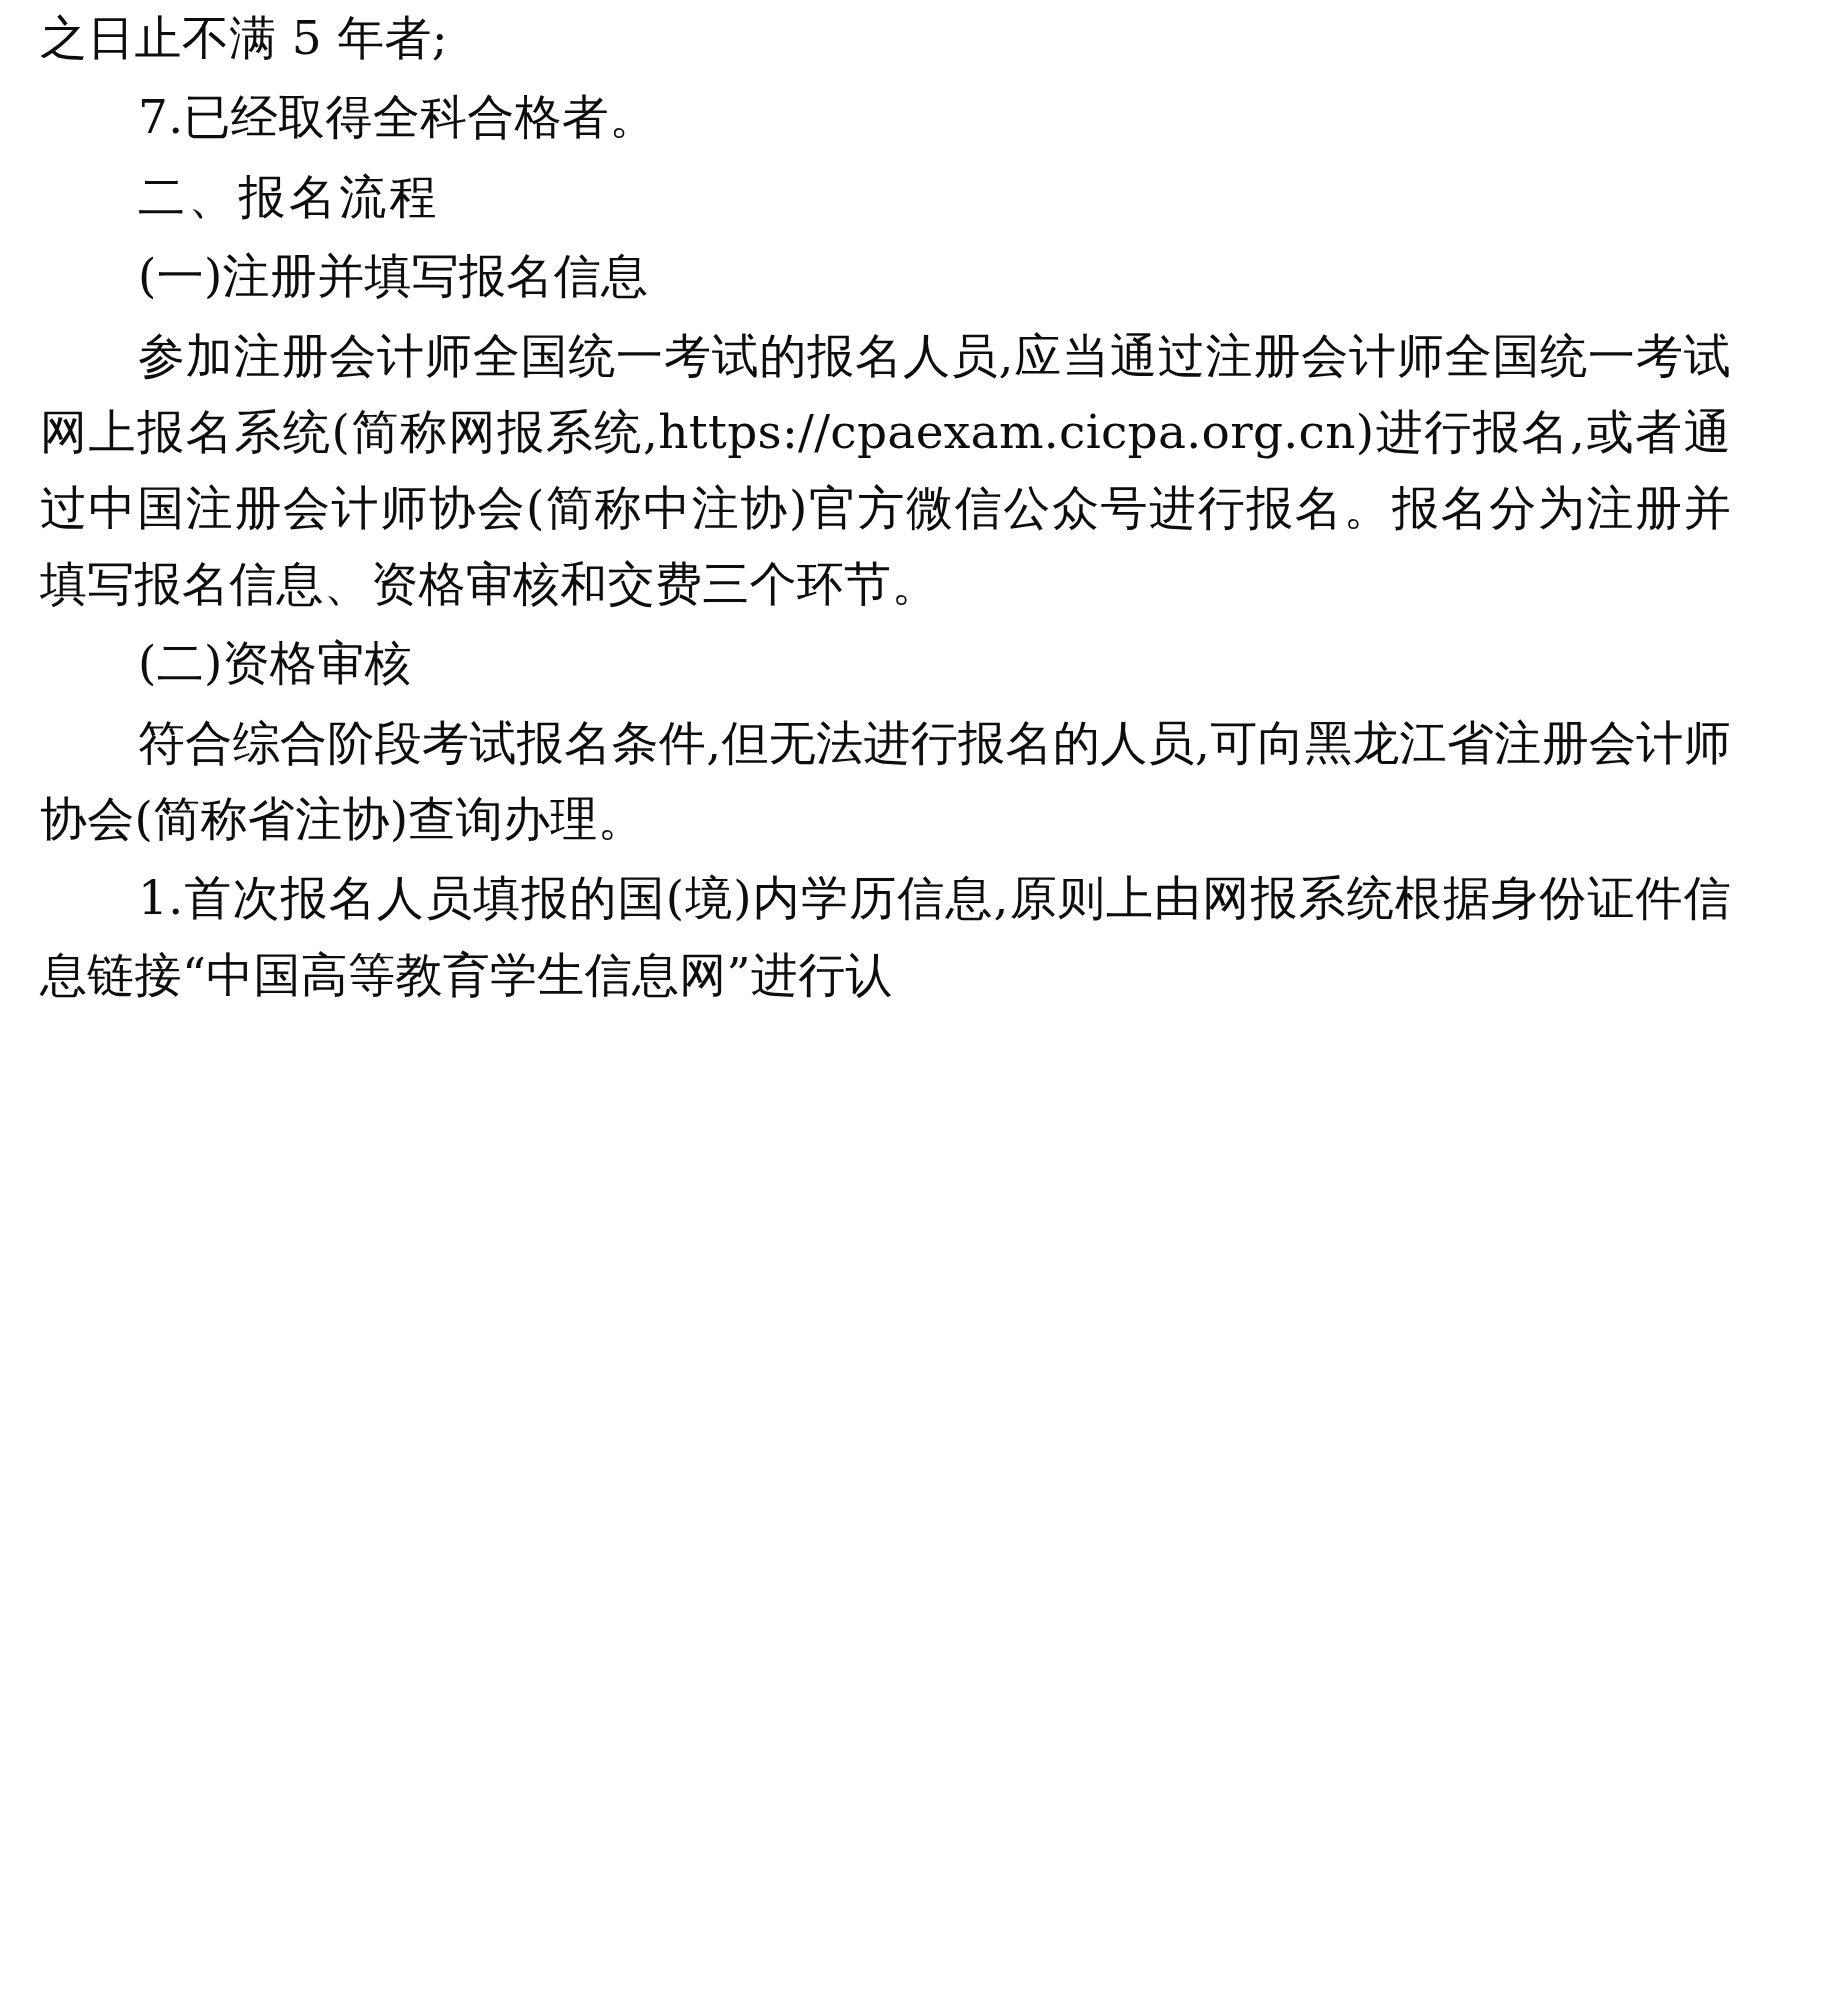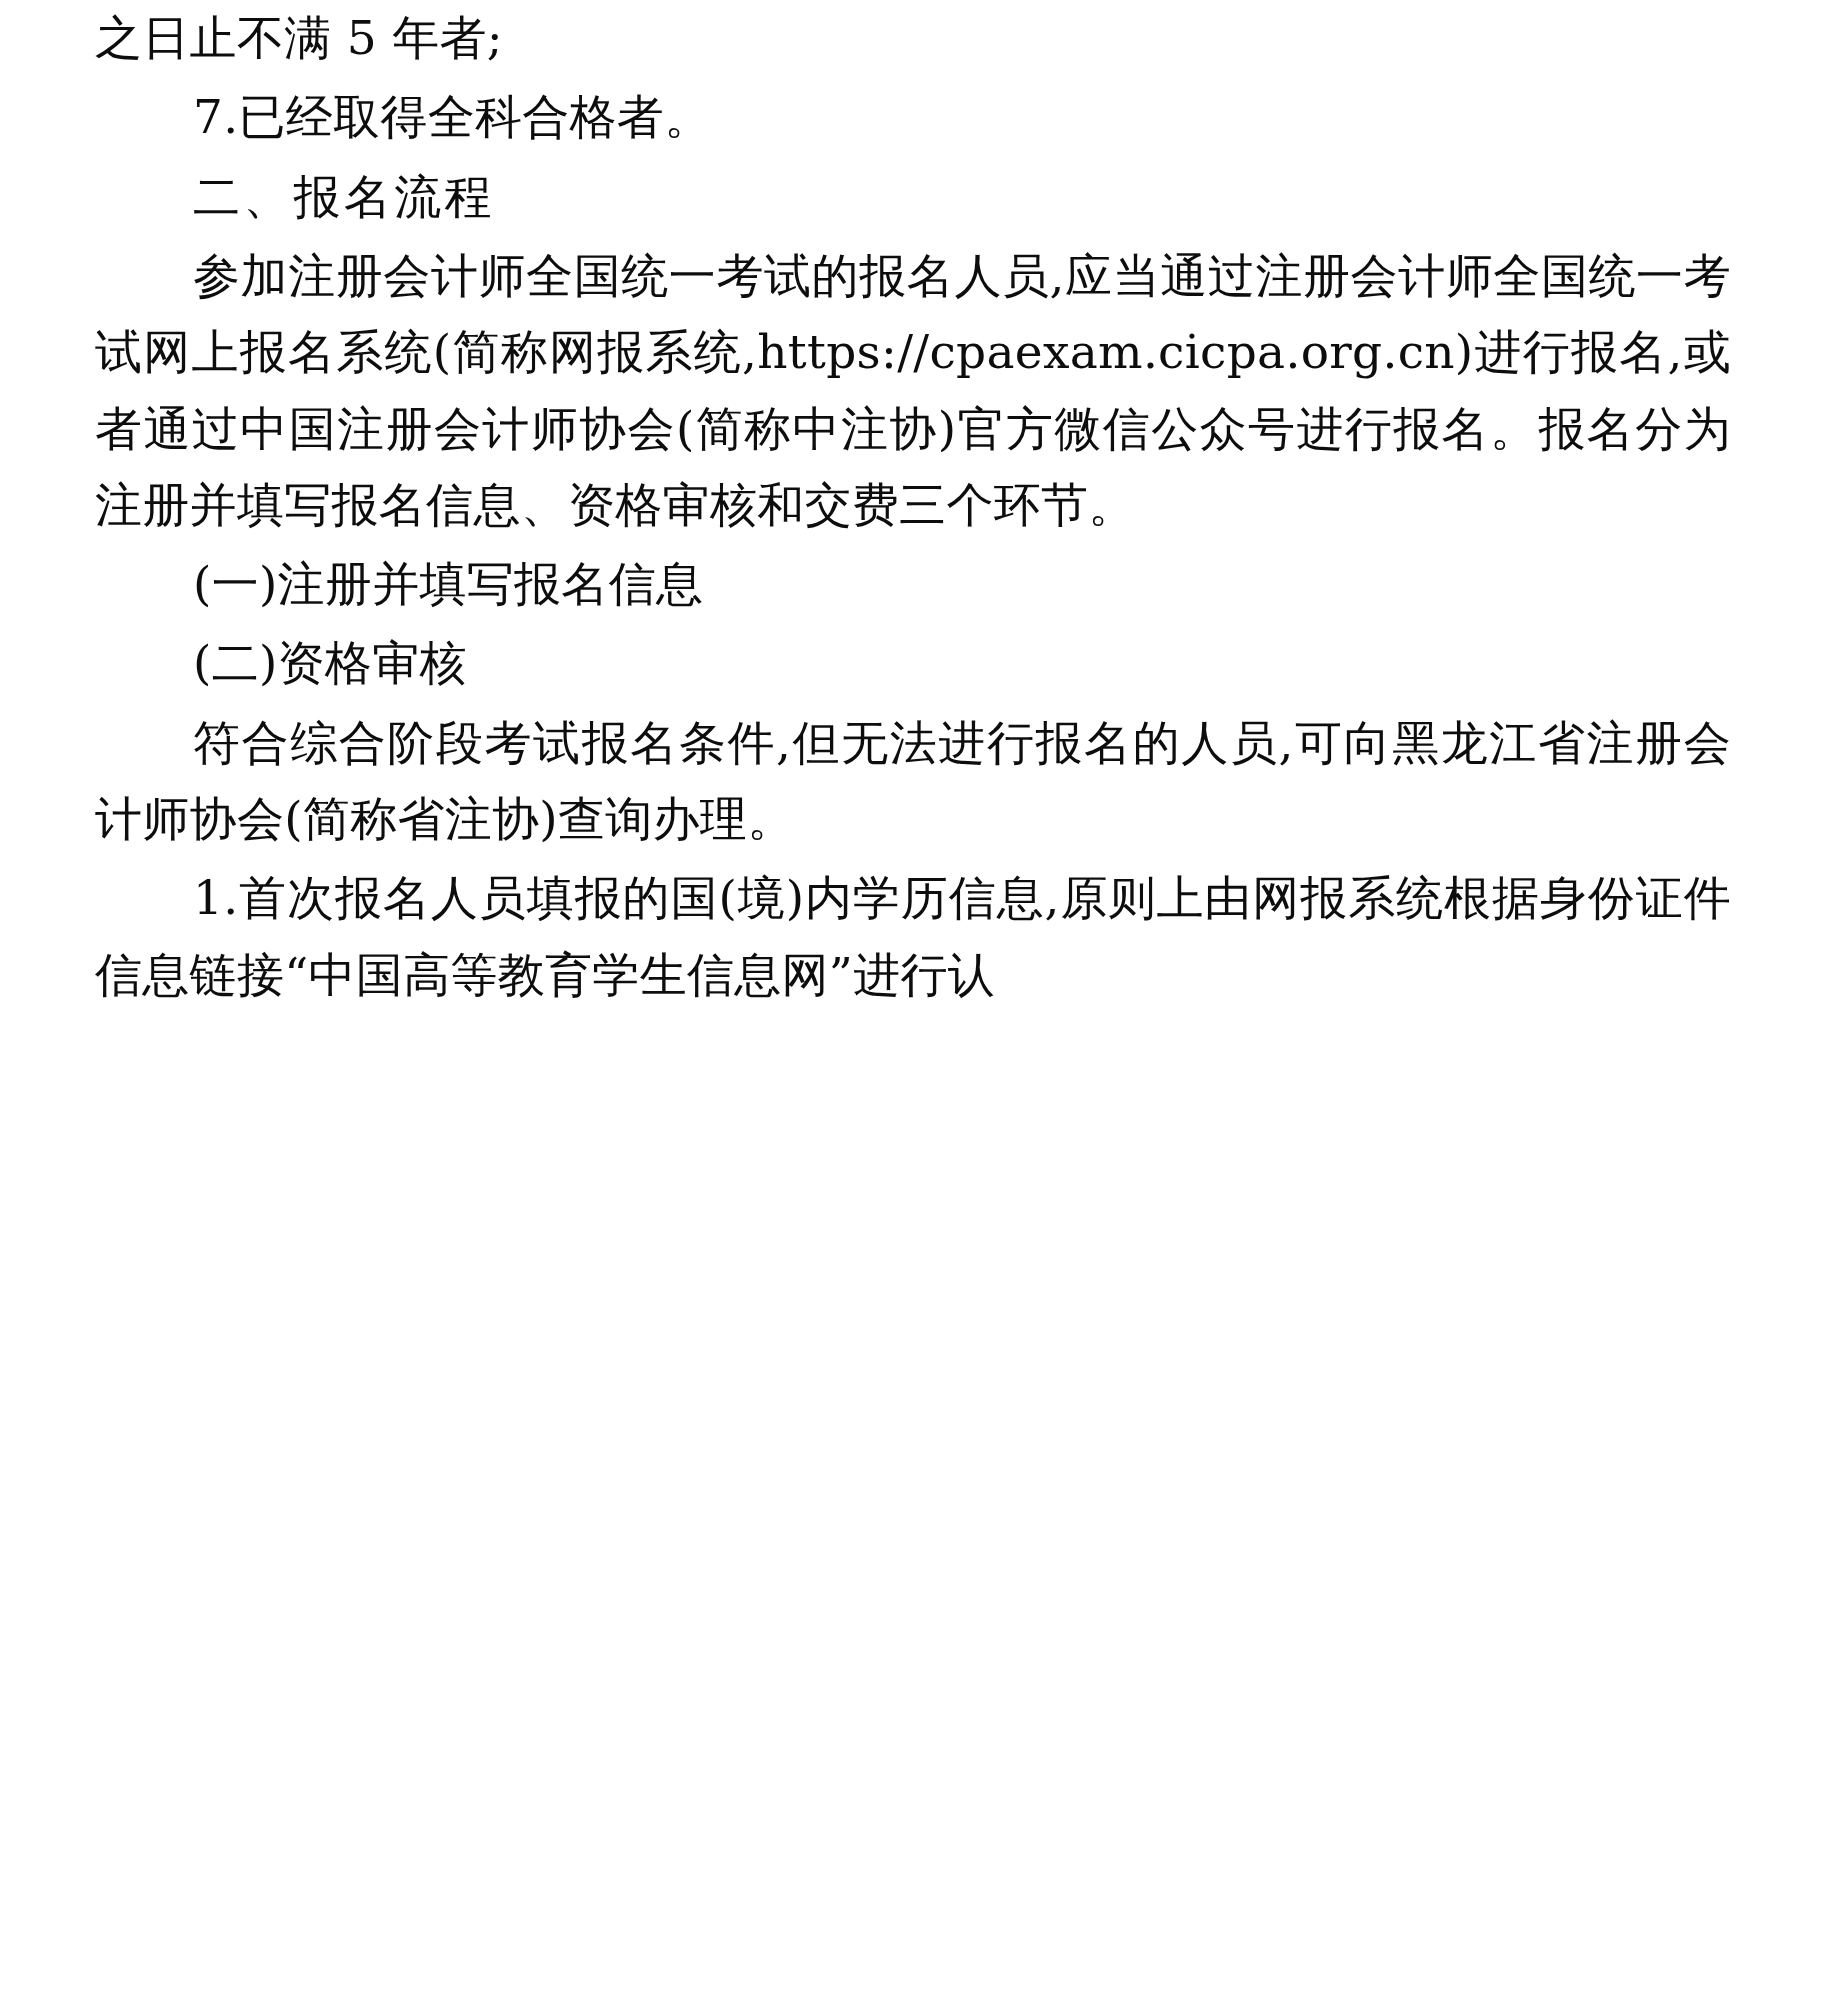--- a/index.html
+++ b/index.html
@@ -8,21 +8,21 @@
     background: #ffffff;
   }
   body {
     font-family: "DejaVu Serif", "Liberation Serif", serif;
     color: #0d0d0d;
   }
   .page {
     width: 1842px;
     min-height: 1995px;
     box-sizing: border-box;
-    padding: 0 111px 0 95px;
+    padding: 0 111px 0 40px;
     background: #ffffff;
     position: relative;
   }
   .doc-body {
     padding-top: 0;
   }
   p {
     margin: 0;
     font-size: 47px;
     line-height: 1.62;
@@ -55,23 +55,23 @@
 <div class="page">
   <div class="doc-body">
 
     <p class="hang block">之日止不满 5 年者;</p>
 
 
     <p class="indent block">7.已经取得全科合格者。</p>
 
     <p class="heading block">二、报名流程</p>
 
+    <p class="indent block">(一)注册并填写报名信息</p>
+
     <p class="indent block loose">参加注册会计师全国统一考试的报名人员,应当通过注册会计师全国统一考试网上报名系统(简称网报系统,https://cpaexam.cicpa.org.cn)进行报名,或者通过中国注册会计师协会(简称中注协)官方微信公众号进行报名。报名分为注册并填写报名信息、资格审核和交费三个环节。</p>
-
-    <p class="indent block">(一)注册并填写报名信息</p>
 
 
     <p class="indent block">(二)资格审核</p>
 
     <p class="indent block">符合综合阶段考试报名条件,但无法进行报名的人员,可向黑龙江省注册会计师协会(简称省注协)查询办理。</p>
 
     <p class="indent block">1.首次报名人员填报的国(境)内学历信息,原则上由网报系统根据身份证件信息链接“中国高等教育学生信息网”进行认</p>
 
   </div>
 </div>

